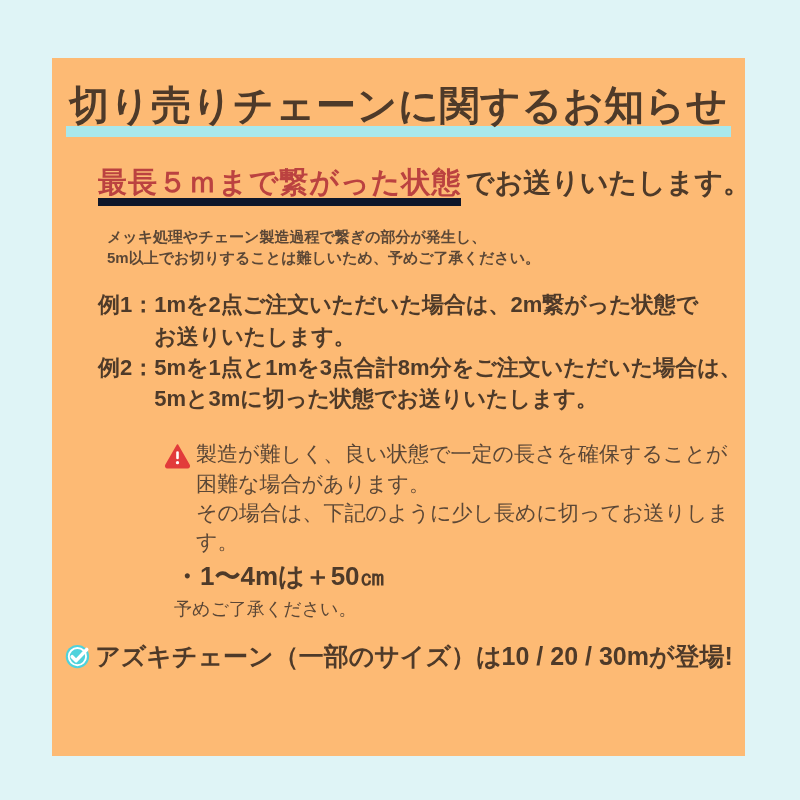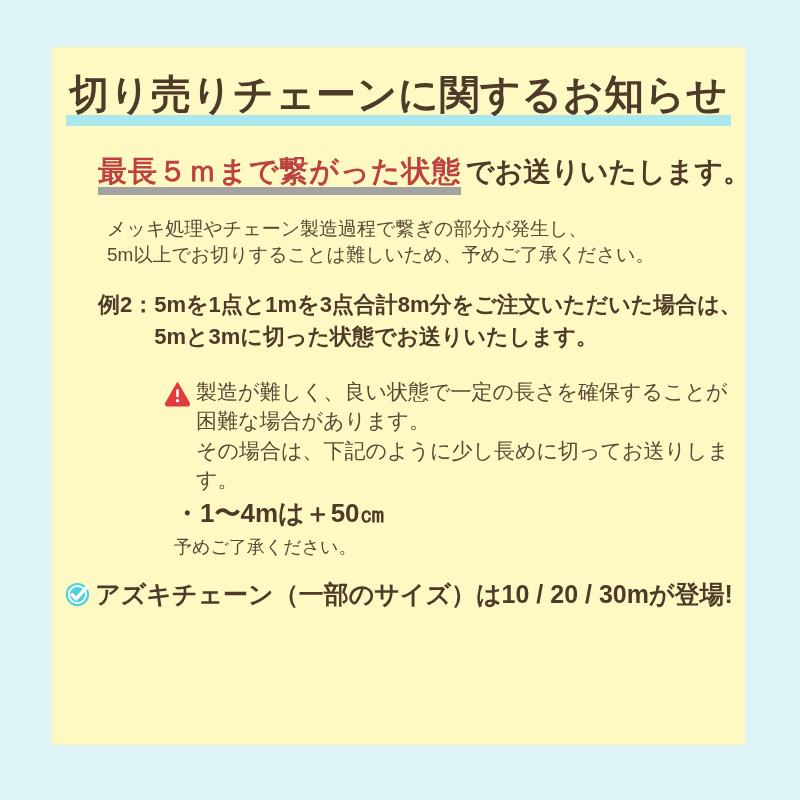--- a/index.html
+++ b/index.html
@@ -6,52 +6,52 @@
   html, body { margin: 0; padding: 0; }
   body {
     width: 800px; height: 800px;
     background: #dff4f6;
     overflow: hidden;
     font-family: "Liberation Sans", "DejaVu Sans", sans-serif;
     position: relative;
   }
   .card {
     position: absolute;
-    left: 52px; top: 47px;
+    left: 52px; top: 58px;
     width: 693px; height: 698px;
-    background: #fef9c3;
+    background: #fdba74;
     overflow: hidden;
   }
   .title-wrap { text-align: center; margin-top: 26px; }
   .title {
     display: inline-block;
     margin: 0;
     font-size: 40px;
     font-weight: 800;
     color: #4e3a29;
     line-height: 1.05;
     border-bottom: 11px solid #a9e8ec;
     padding: 0 3px 0 3px;
     letter-spacing: 0.5px;
   }
   .lead { margin: 26px 0 0 46px; white-space: nowrap; }
   .lead-hl {
     font-size: 29px;
     font-weight: 800;
     color: #bb4240;
-    border-bottom: 8px solid #a3a3a3;
+    border-bottom: 8px solid #0f172a;
     letter-spacing: 1px;
   }
   .lead-rest { font-size: 28px; font-weight: 800; color: #4e3a29; }
   .intro {
     margin: 24px 16px 0 55px;
-    font-size: 19px;
+    font-size: 15px;
     line-height: 1.38;
     color: #5b4736;
-    font-weight: 400;
+    font-weight: 700;
   }
   .examples {
     margin: 21px 0 0 46px;
     color: #4e3a29;
     font-weight: 800;
     font-size: 22px;
     line-height: 1.42;
   }
   .ex { display: flex; }
   .ex-label { white-space: pre; }
@@ -91,20 +91,27 @@
     <span class="lead-rest">でお送りいたします。</span>
   </div>
 
   <div class="intro">
     <div>メッキ処理やチェーン製造過程で繋ぎの部分が発生し、</div>
     <div>5m以上でお切りすることは難しいため、予めご了承ください。</div>
   </div>
 
   <div class="examples">
     <div class="ex">
+      <span class="ex-label">例1：</span>
+      <span class="ex-body">
+        <span class="ex-line">1mを2点ご注文いただいた場合は、2m繋がった状態で</span>
+        <span class="ex-line">お送りいたします。</span>
+      </span>
+    </div>
+    <div class="ex">
       <span class="ex-label">例2：</span>
       <span class="ex-body">
         <span class="ex-line">5mを1点と1mを3点合計8m分をご注文いただいた場合は、</span>
         <span class="ex-line">5mと3mに切った状態でお送りいたします。</span>
       </span>
     </div>
   </div>
 
   <div class="warning">
     <span class="warn-icon">

